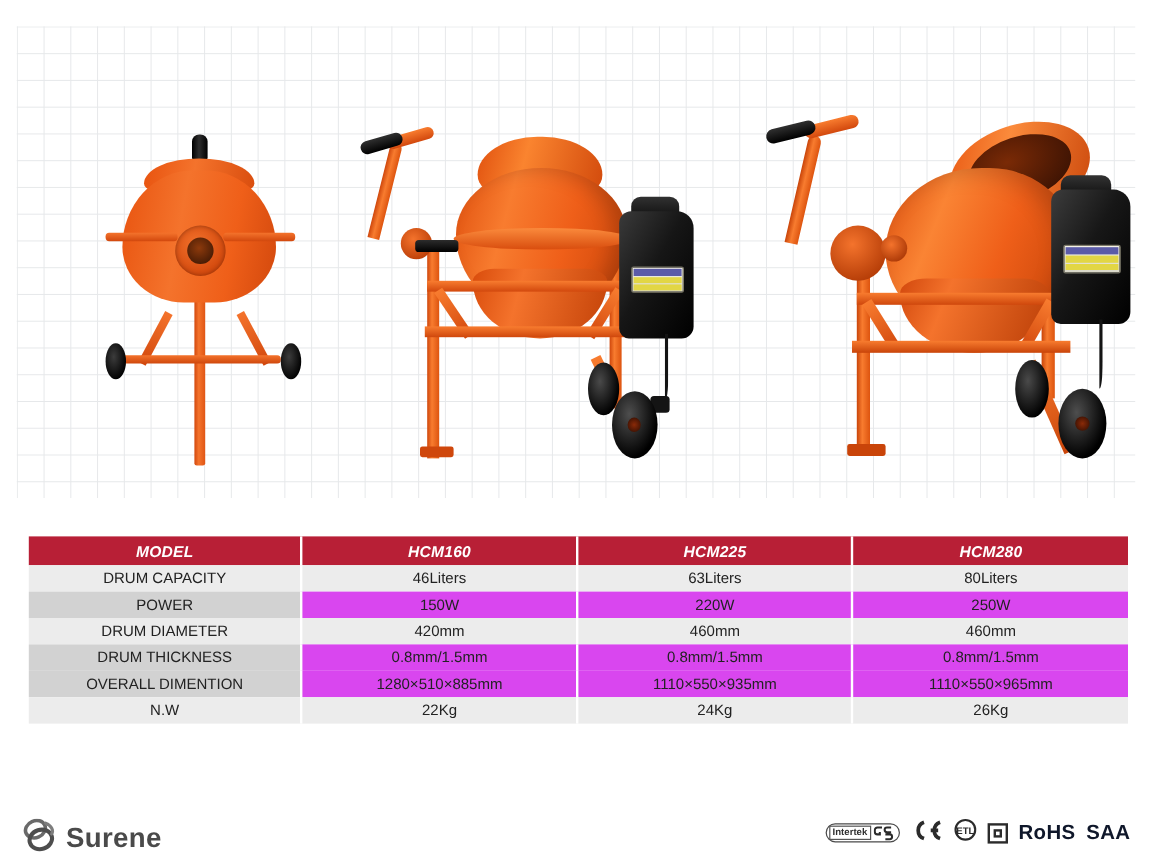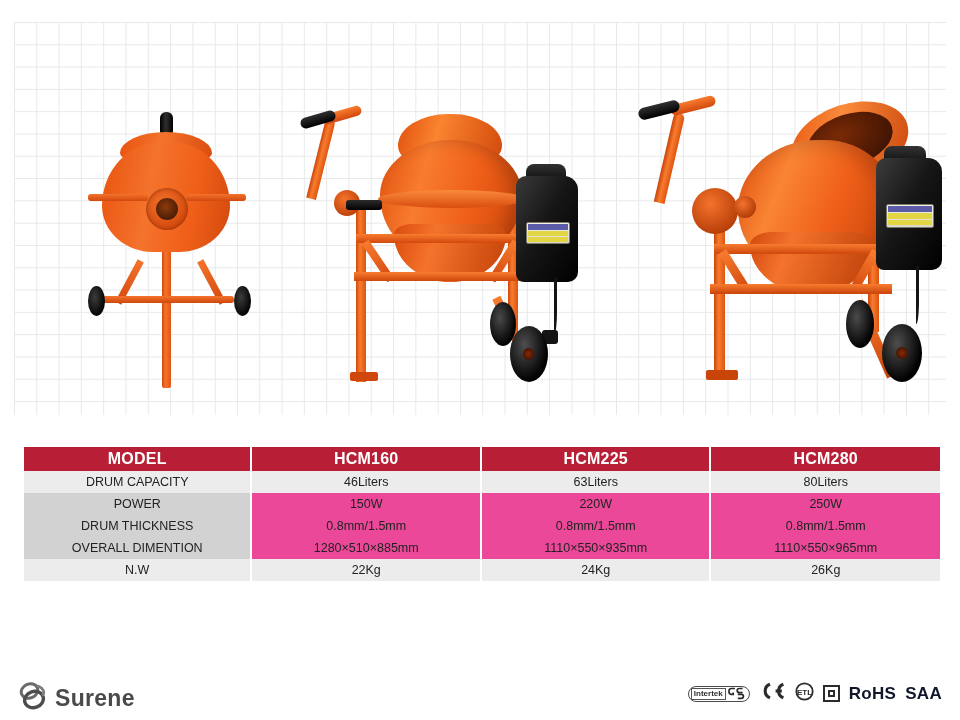--- a/index.html
+++ b/index.html
@@ -355,29 +355,30 @@
     padding: 0;
     border-right: 2px solid #ffffff;
   }
   .spec-table th:last-child,
   .spec-table td:last-child { border-right: none; }
 
   .spec-table thead th {
     background: #b81f36;
     color: #ffffff;
     font-weight: bold;
-    font-size: 16px;
+    font-size: 13px;
     height: 24px;
     letter-spacing: .2px;
+    font-style: italic;
   }
   .col-label { width: 227px; }
   .col-val   { width: 229px; }
 
   .row-a td { background: #ececec; }
-  .row-b td { background: #ec4899; }
+  .row-b td { background: #d946ef; }
   .row-a td.lbl { background: #ececec; }
   .row-b td.lbl { background: #d2d2d2; }
 
   
   .footer {
     position: absolute;
     left: 0;
     top: 680px;
     width: 960px;
     height: 40px;
@@ -544,20 +545,26 @@
       <td>46Liters</td>
       <td>63Liters</td>
       <td>80Liters</td>
     </tr>
     <tr class="row-b">
       <td class="lbl">POWER</td>
       <td>150W</td>
       <td>220W</td>
       <td>250W</td>
     </tr>
+    <tr class="row-a">
+      <td class="lbl">DRUM DIAMETER</td>
+      <td>420mm</td>
+      <td>460mm</td>
+      <td>460mm</td>
+    </tr>
     <tr class="row-b">
       <td class="lbl">DRUM THICKNESS</td>
       <td>0.8mm/1.5mm</td>
       <td>0.8mm/1.5mm</td>
       <td>0.8mm/1.5mm</td>
     </tr>
     <tr class="row-b">
       <td class="lbl">OVERALL DIMENTION</td>
       <td>1280×510×885mm</td>
       <td>1110×550×935mm</td>

